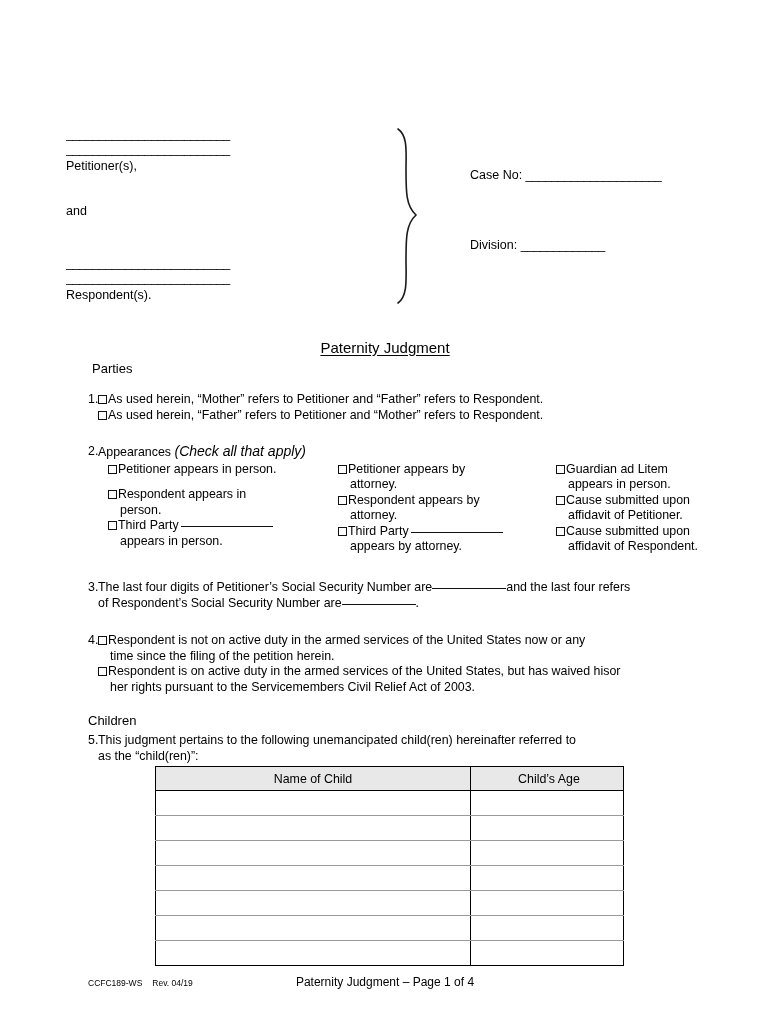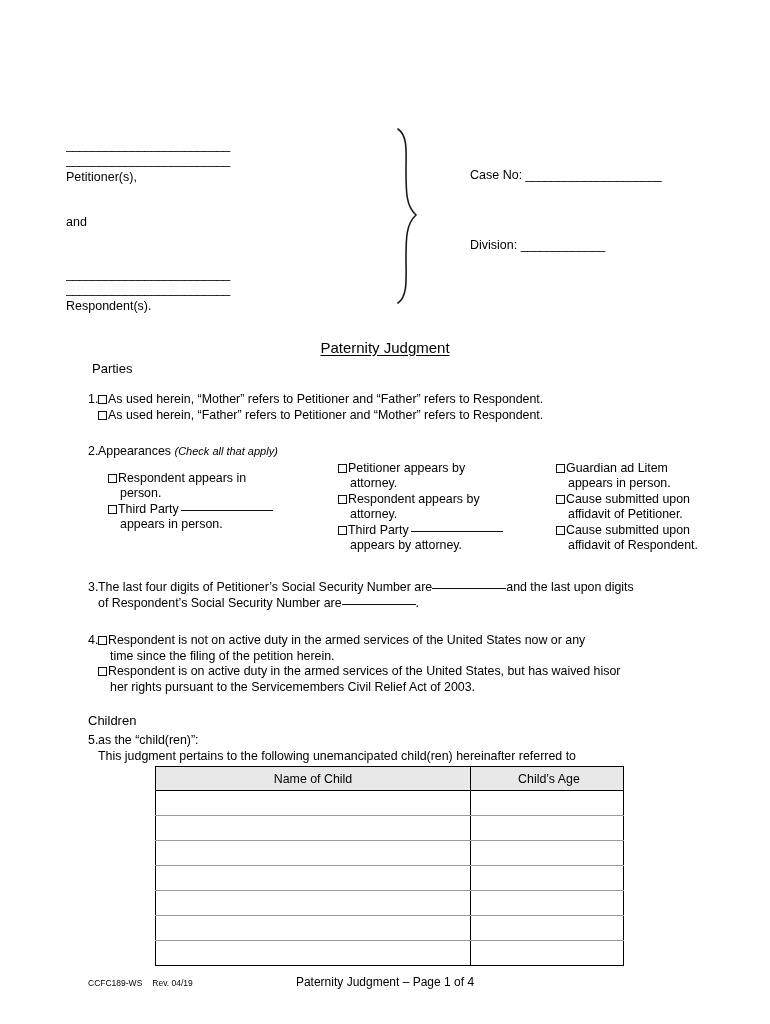--- a/index.html
+++ b/index.html
@@ -37,21 +37,21 @@
   .caption {
     position: absolute;
     top: 126px;
     left: 66px;
     width: 640px;
     height: 190px;
   }
   .cap-left {
     position: absolute;
     left: 0;
-    top: 12px;
+    top: 1px;
     width: 230px;
     font-size: 12.5px;
   }
   .rule {
     font-size: 12.5px;
     line-height: 15px;
     letter-spacing: -0.4px;
     white-space: nowrap;
     overflow: hidden;
     height: 15px;
@@ -143,21 +143,21 @@
     line-height: 15.5px;
     white-space: nowrap;
   }
 
   
   #item1 { top: 392px; left: 88px; width: 620px; }
 
   
   #item2 { top: 444px; left: 88px; width: 640px; }
   #item2 .head { white-space: nowrap; font-size: 12.4px; }
-  #item2 .head i { font-size: 11px; }
+  #item2 .head i { font-size: 14px; }
   .cols {
     position: relative;
     margin-top: 1px;
     height: 100px;
   }
   .col {
     position: absolute;
     top: 0;
     font-size: 12.4px;
     line-height: 15.5px;
@@ -305,20 +305,23 @@
     </div>
   </div>
 
   <div class="item" id="item2">
     <span class="num">2.</span>
     <div class="item-body">
       <div class="head"><span>Appearances</span> <i>(Check all that apply)</i></div>
       <div class="cols">
 
         <div class="col" id="col1">
+          <div class="opt">
+            <span class="cb"></span><span>Petitioner appears in person.</span>
+          </div>
           <div class="gap-sm"></div>
           <div class="opt">
             <span class="cb"></span><span>Respondent appears in</span>
             <span class="cont">person.</span>
           </div>
           <div class="opt">
             <span class="cb"></span><span>Third Party</span><span class="blankline"></span>
             <span class="cont">appears in person.</span>
           </div>
         </div>
@@ -353,40 +356,40 @@
           </div>
         </div>
 
       </div>
     </div>
   </div>
 
   <div class="item" id="item3">
     <span class="num">3.</span>
     <div class="item-body">
-      <div><span>The last four digits of Petitioner’s Social Security Number are</span><span class="inline-blank"></span><span>and the last upon digits</span></div>
+      <div><span>The last four digits of Petitioner’s Social Security Number are</span><span class="inline-blank"></span><span>and the last four refers</span></div>
       <div><span>of Respondent’s Social Security Number are</span><span class="inline-blank"></span><span>.</span></div>
     </div>
   </div>
 
   <div class="item" id="item4">
     <span class="num">4.</span>
     <div class="item-body">
       <div class="cbline"><span class="cb"></span><span>Respondent is not on active duty in the armed services of the United States now or any</span><span class="cont">time since the filing of the petition herein.</span></div>
       <div class="cbline"><span class="cb"></span><span>Respondent is on active duty in the armed services of the United States, but has waived hisor</span><span class="cont">her rights pursuant to the Servicemembers Civil Relief Act of 2003.</span></div>
     </div>
   </div>
 
   <div class="sec-head" id="sec-children">Children</div>
 
   <div class="item" id="item5">
     <span class="num">5.</span>
     <div class="item-body">
+      <div>This judgment pertains to the following unemancipated child(ren) hereinafter referred to</div>
       <div>as the “child(ren)”:</div>
-      <div>This judgment pertains to the following unemancipated child(ren) hereinafter referred to</div>
     </div>
   </div>
 
   <table class="child-table">
     <colgroup>
       <col class="col-name">
       <col class="col-age">
     </colgroup>
     <thead>
       <tr>

